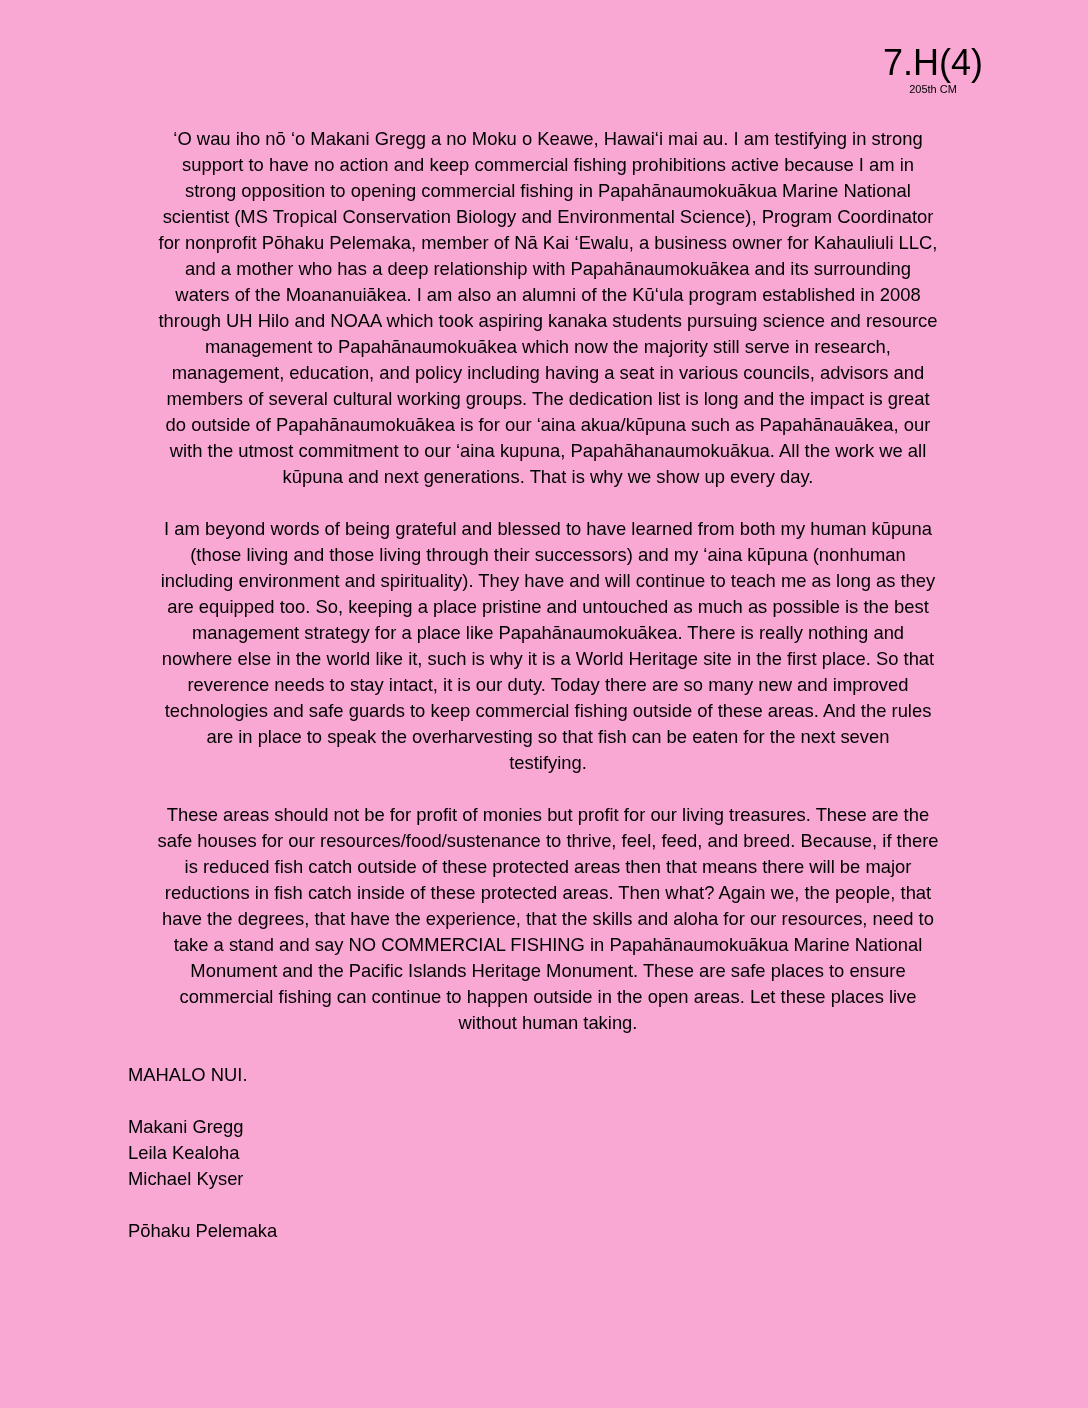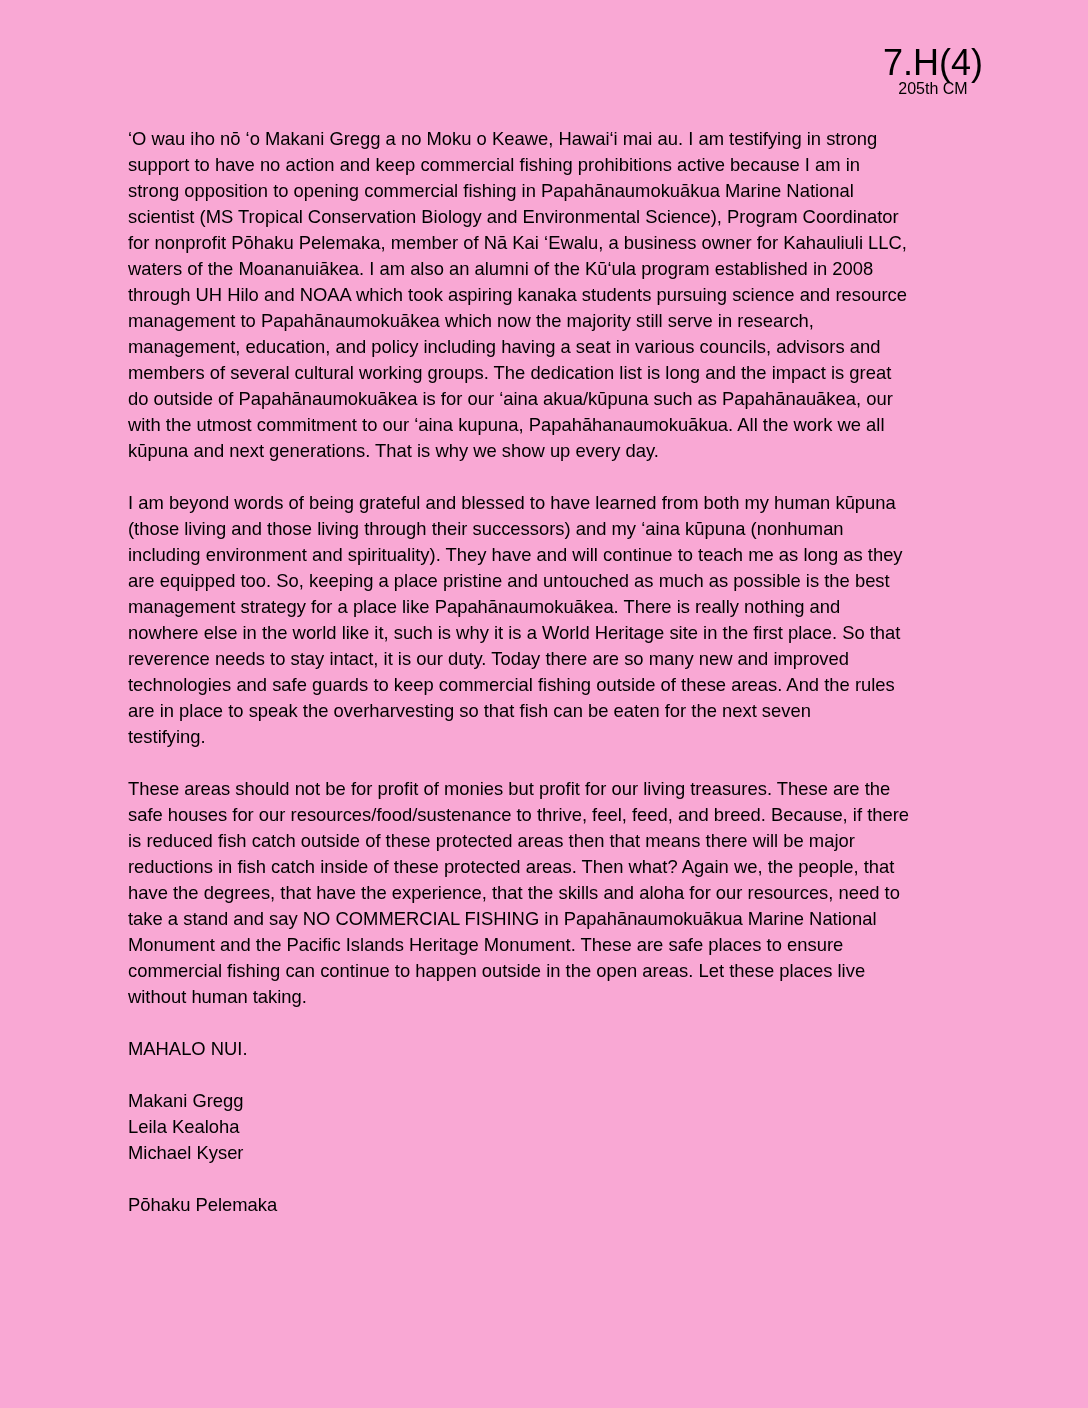--- a/index.html
+++ b/index.html
@@ -31,34 +31,35 @@
       width: 110px;
     }
     .agenda-number {
       display: block;
       font-size: 36px;
       line-height: 38px;
       letter-spacing: 0px;
     }
     .agenda-meeting {
       display: block;
-      font-size: 16px;
+      font-size: 11px;
       line-height: 14px;
       margin-top: 0px;
     }
     .body-text {
       position: absolute;
       left: 128px;
       top: 126px;
       width: 840px;
       font-size: 18.4px;
       line-height: 26px;
     }
     .paragraph {
       margin: 0 0 26px 0;
+      text-align: center;
     }
     .line {
       display: block;
       white-space: nowrap;
     }
     .closing {
       margin: 0 0 26px 0;
     }
     .signatures {
       margin: 0 0 26px 0;
@@ -81,20 +82,21 @@
   </div>
 
   <div class="body-text">
 
     <p class="paragraph">
       <span class="line">‘O wau iho nō ‘o Makani Gregg a no Moku o Keawe, Hawai‘i mai au. I am testifying in strong</span>
       <span class="line">support to have no action and keep commercial fishing prohibitions active because I am in</span>
       <span class="line">strong opposition to opening commercial fishing in Papahānaumokuākua Marine National</span>
       <span class="line">scientist (MS Tropical Conservation Biology and Environmental Science), Program Coordinator</span>
       <span class="line">for nonprofit Pōhaku Pelemaka, member of Nā Kai ‘Ewalu, a business owner for Kahauliuli LLC,</span>
+      <span class="line">and a mother who has a deep relationship with Papahānaumokuākea and its surrounding</span>
       <span class="line">waters of the Moananuiākea. I am also an alumni of the Kū‘ula program established in 2008</span>
       <span class="line">through UH Hilo and NOAA which took aspiring kanaka students pursuing science and resource</span>
       <span class="line">management to Papahānaumokuākea which now the majority still serve in research,</span>
       <span class="line">management, education, and policy including having a seat in various councils, advisors and</span>
       <span class="line">members of several cultural working groups. The dedication list is long and the impact is great</span>
       <span class="line">do outside of Papahānaumokuākea is for our ‘aina akua/kūpuna such as Papahānauākea, our</span>
       <span class="line">with the utmost commitment to our ‘aina kupuna, Papahāhanaumokuākua. All the work we all</span>
       <span class="line">kūpuna and next generations. That is why we show up every day.</span>
     </p>
 

